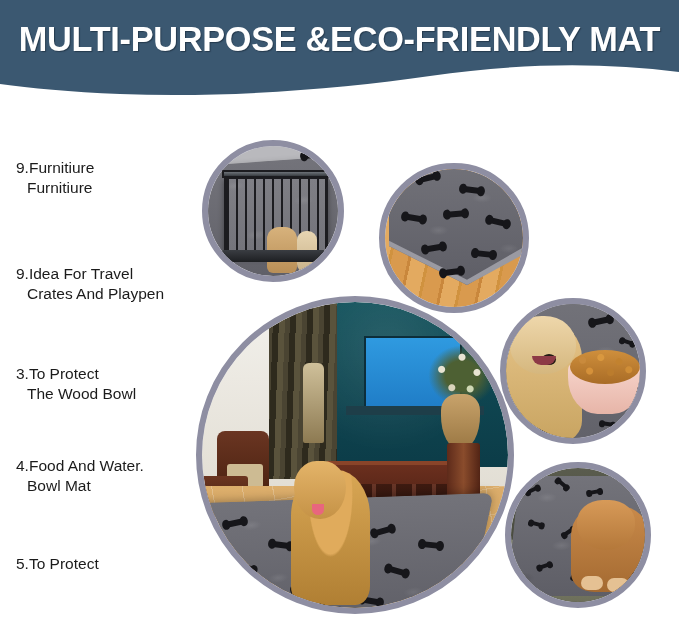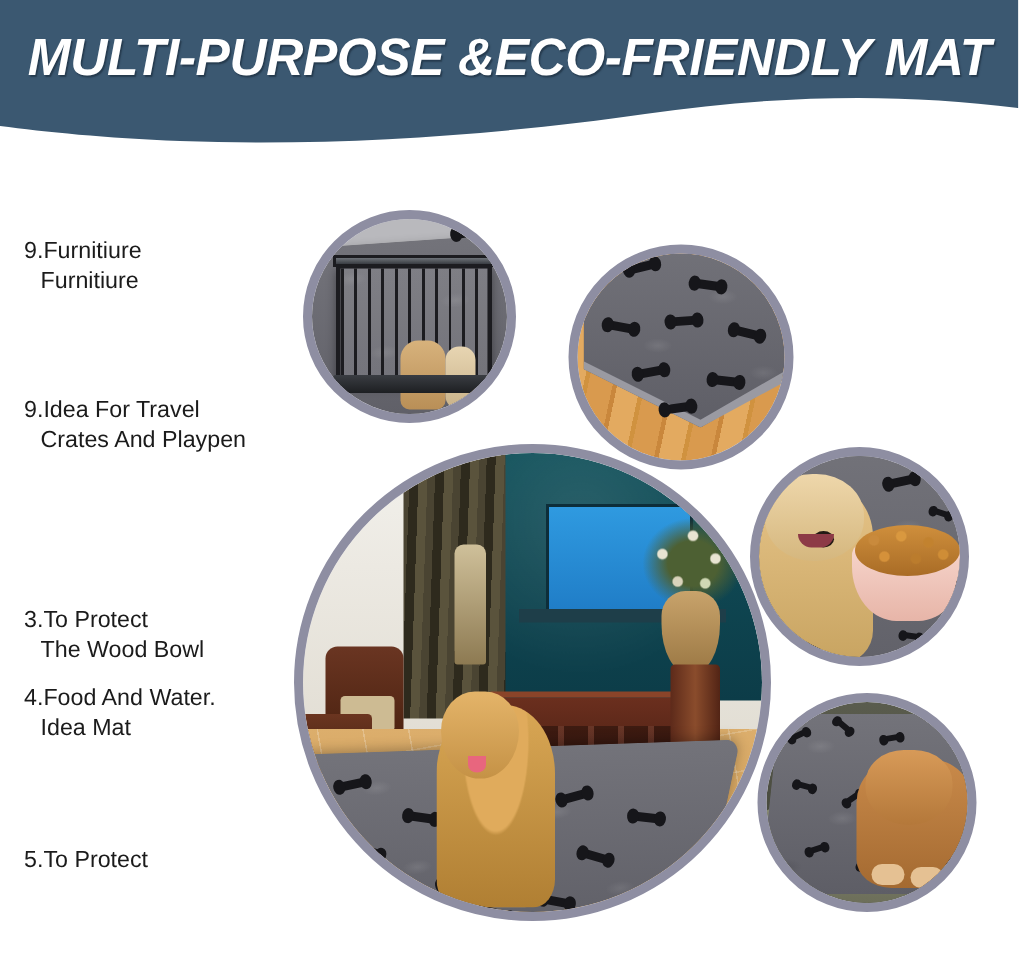--- a/index.html
+++ b/index.html
@@ -19,21 +19,20 @@
   }
 
   
   .banner {
     position: absolute;
     left: 0;
     top: 0;
     width: 679px;
     height: 104px;
     overflow: hidden;
-    font-style: italic;
   }
   .banner svg {
     position: absolute;
     left: 0;
     top: 0;
     display: block;
   }
   .banner-title {
     position: absolute;
     left: 0;
@@ -65,23 +64,23 @@
     left: 0;
     font-size: 15.5px;
     line-height: 20px;
     color: #1b1b1b;
     white-space: nowrap;
   }
   .feature .l1 { display: block; }
   .feature .l2 { display: block; padding-left: 11px; }
   .f1 { top: 0px; }
   .f2 { top: 106px; }
-  .f3 { top: 206px; margin-top: 40px; }
+  .f3 { top: 206px; }
   .f4 { top: 298px; }
-  .f5 { top: 406px; }
+  .f5 { top: 396px; }
 
   
   .circ {
     position: absolute;
     border-radius: 50%;
     overflow: hidden;
     box-sizing: border-box;
     border: 6px solid #8e8ea2;
     background: #cfcfd8;
   }
@@ -400,21 +399,21 @@
       <span class="l2">Crates And Playpen</span>
     </div>
 
     <div class="feature f3">
       <span class="l1">3.To Protect</span>
       <span class="l2">The Wood Bowl</span>
     </div>
 
     <div class="feature f4">
       <span class="l1">4.Food And Water.</span>
-      <span class="l2">Idea Mat</span>
+      <span class="l2">Bowl Mat</span>
     </div>
 
     <div class="feature f5">
       <span class="l1">5.To Protect</span>
     </div>
 
   </div>
 
   <div class="circ c-crate">
     <div class="inner">

